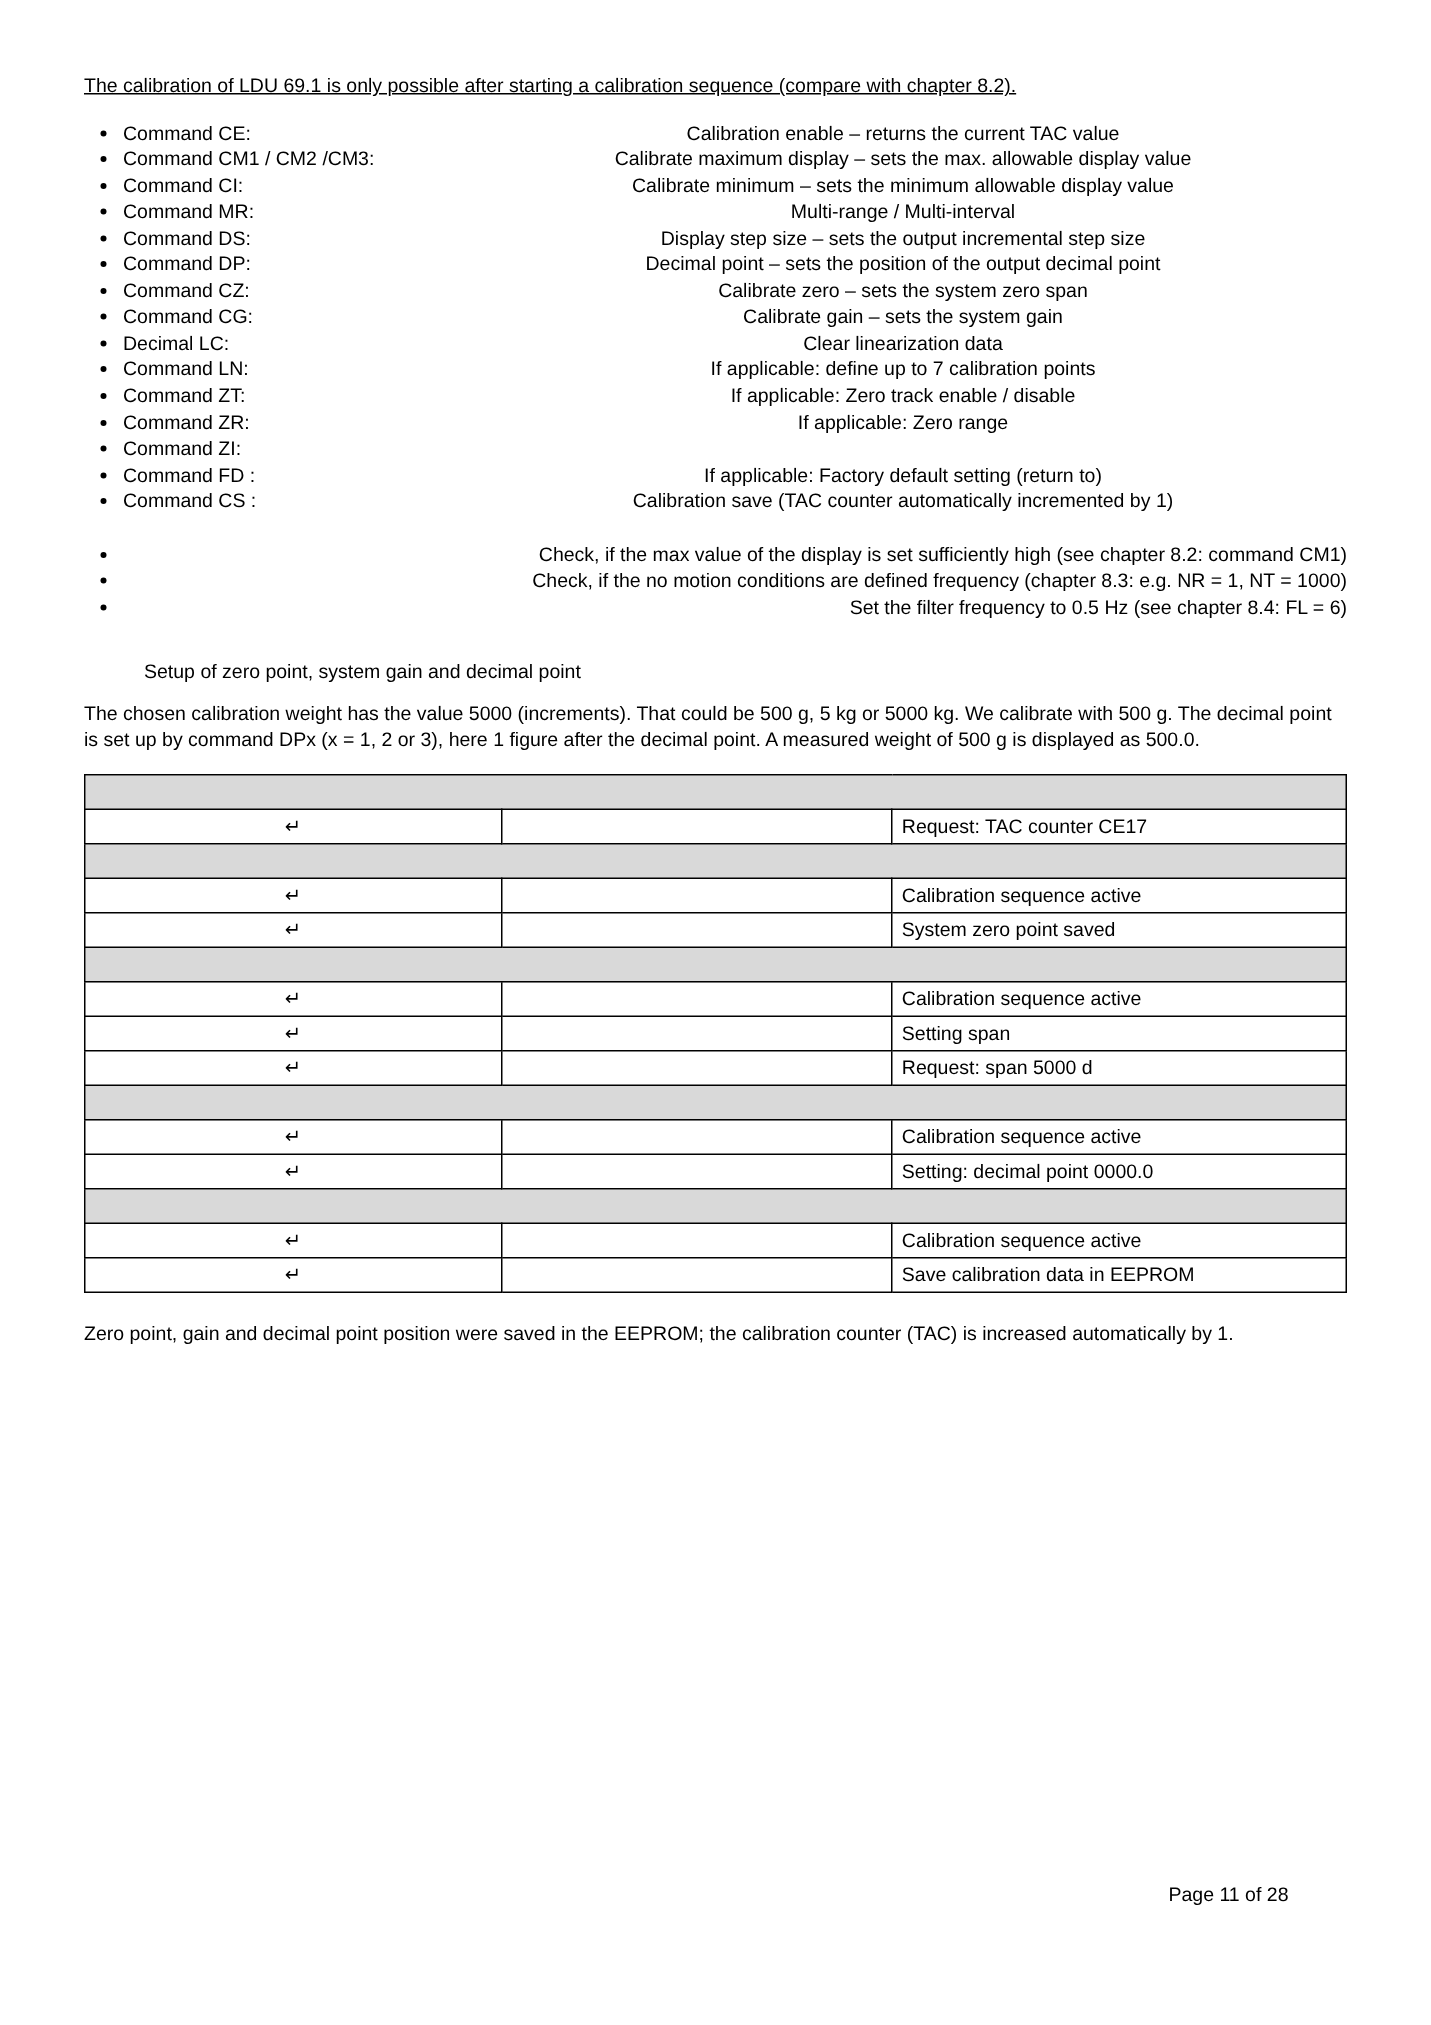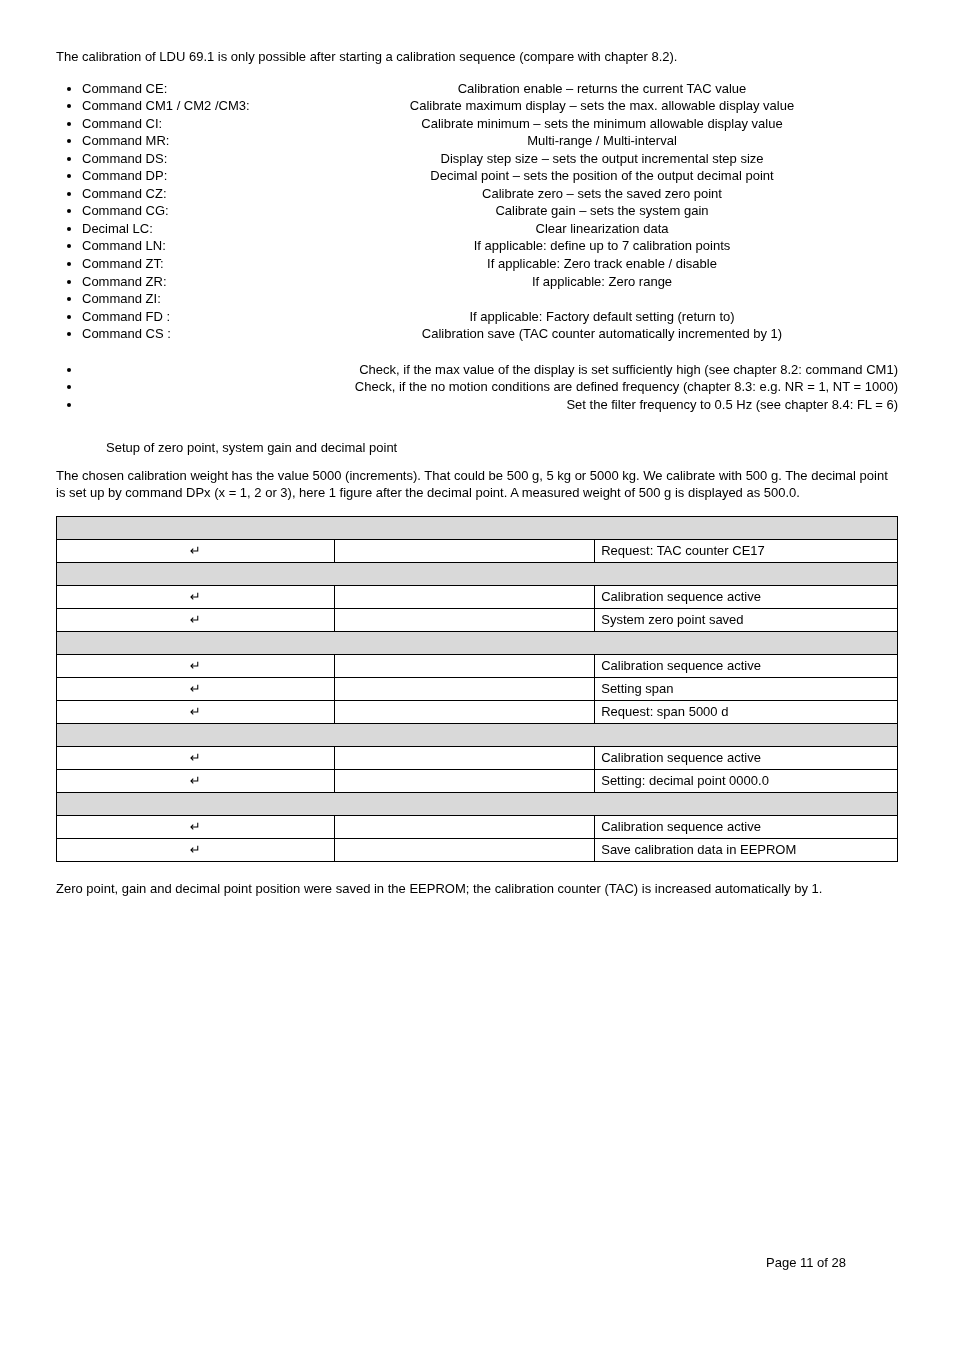--- a/index.html
+++ b/index.html
@@ -7,20 +7,21 @@
     padding: 48px 56px 40px 56px;
     font-family: Arial, Helvetica, sans-serif;
     font-size: 13px;
     line-height: 1.35;
     color: #000;
     width: 954px;
     box-sizing: border-box;
   }
   .intro {
     margin-bottom: 14px;
+    text-decoration: underline;
   }
   ul.cmds {
     margin: 0 0 18px 0;
     padding-left: 26px;
   }
   ul.cmds li {
     padding: 0;
     margin: 0;
   }
   .cmd-row {
@@ -37,21 +38,21 @@
   ul.checks {
     margin: 0 0 26px 0;
     padding-left: 26px;
   }
   ul.checks li {
     padding: 0;
     margin: 0;
     text-align: right;
   }
   .sub-heading {
-    margin-left: 50px;
+    margin-left: 40px;
     margin-bottom: 10px;
   }
   .para {
     margin-bottom: 14px;
   }
   table.cal {
     width: 100%;
     border-collapse: collapse;
     margin-bottom: 18px;
   }
@@ -70,21 +71,21 @@
   }
   table.cal td.col2 {
     width: 31%;
   }
   table.cal td.col3 {
     width: 36%;
   }
   .footer {
     position: absolute;
     bottom: 38px;
-    right: 52px;
+    right: 39px;
     font-size: 13px;
   }
   .page-wrap {
     position: relative;
     min-height: 1262px;
   }
 </style>
 </head>
 <body>
 
@@ -125,21 +126,21 @@
       </li>
       <li>
         <div class="cmd-row">
           <span class="cmd-name">Command DP:</span>
           <span class="cmd-desc">Decimal point – sets the position of the output decimal point</span>
         </div>
       </li>
       <li>
         <div class="cmd-row">
           <span class="cmd-name">Command CZ:</span>
-          <span class="cmd-desc">Calibrate zero – sets the saved zero point</span>
+          <span class="cmd-desc">Calibrate zero – sets the system zero span</span>
         </div>
       </li>
       <li>
         <div class="cmd-row">
           <span class="cmd-name">Command CG:</span>
           <span class="cmd-desc">Calibrate gain – sets the system gain</span>
         </div>
       </li>
       <li>
         <div class="cmd-row">

